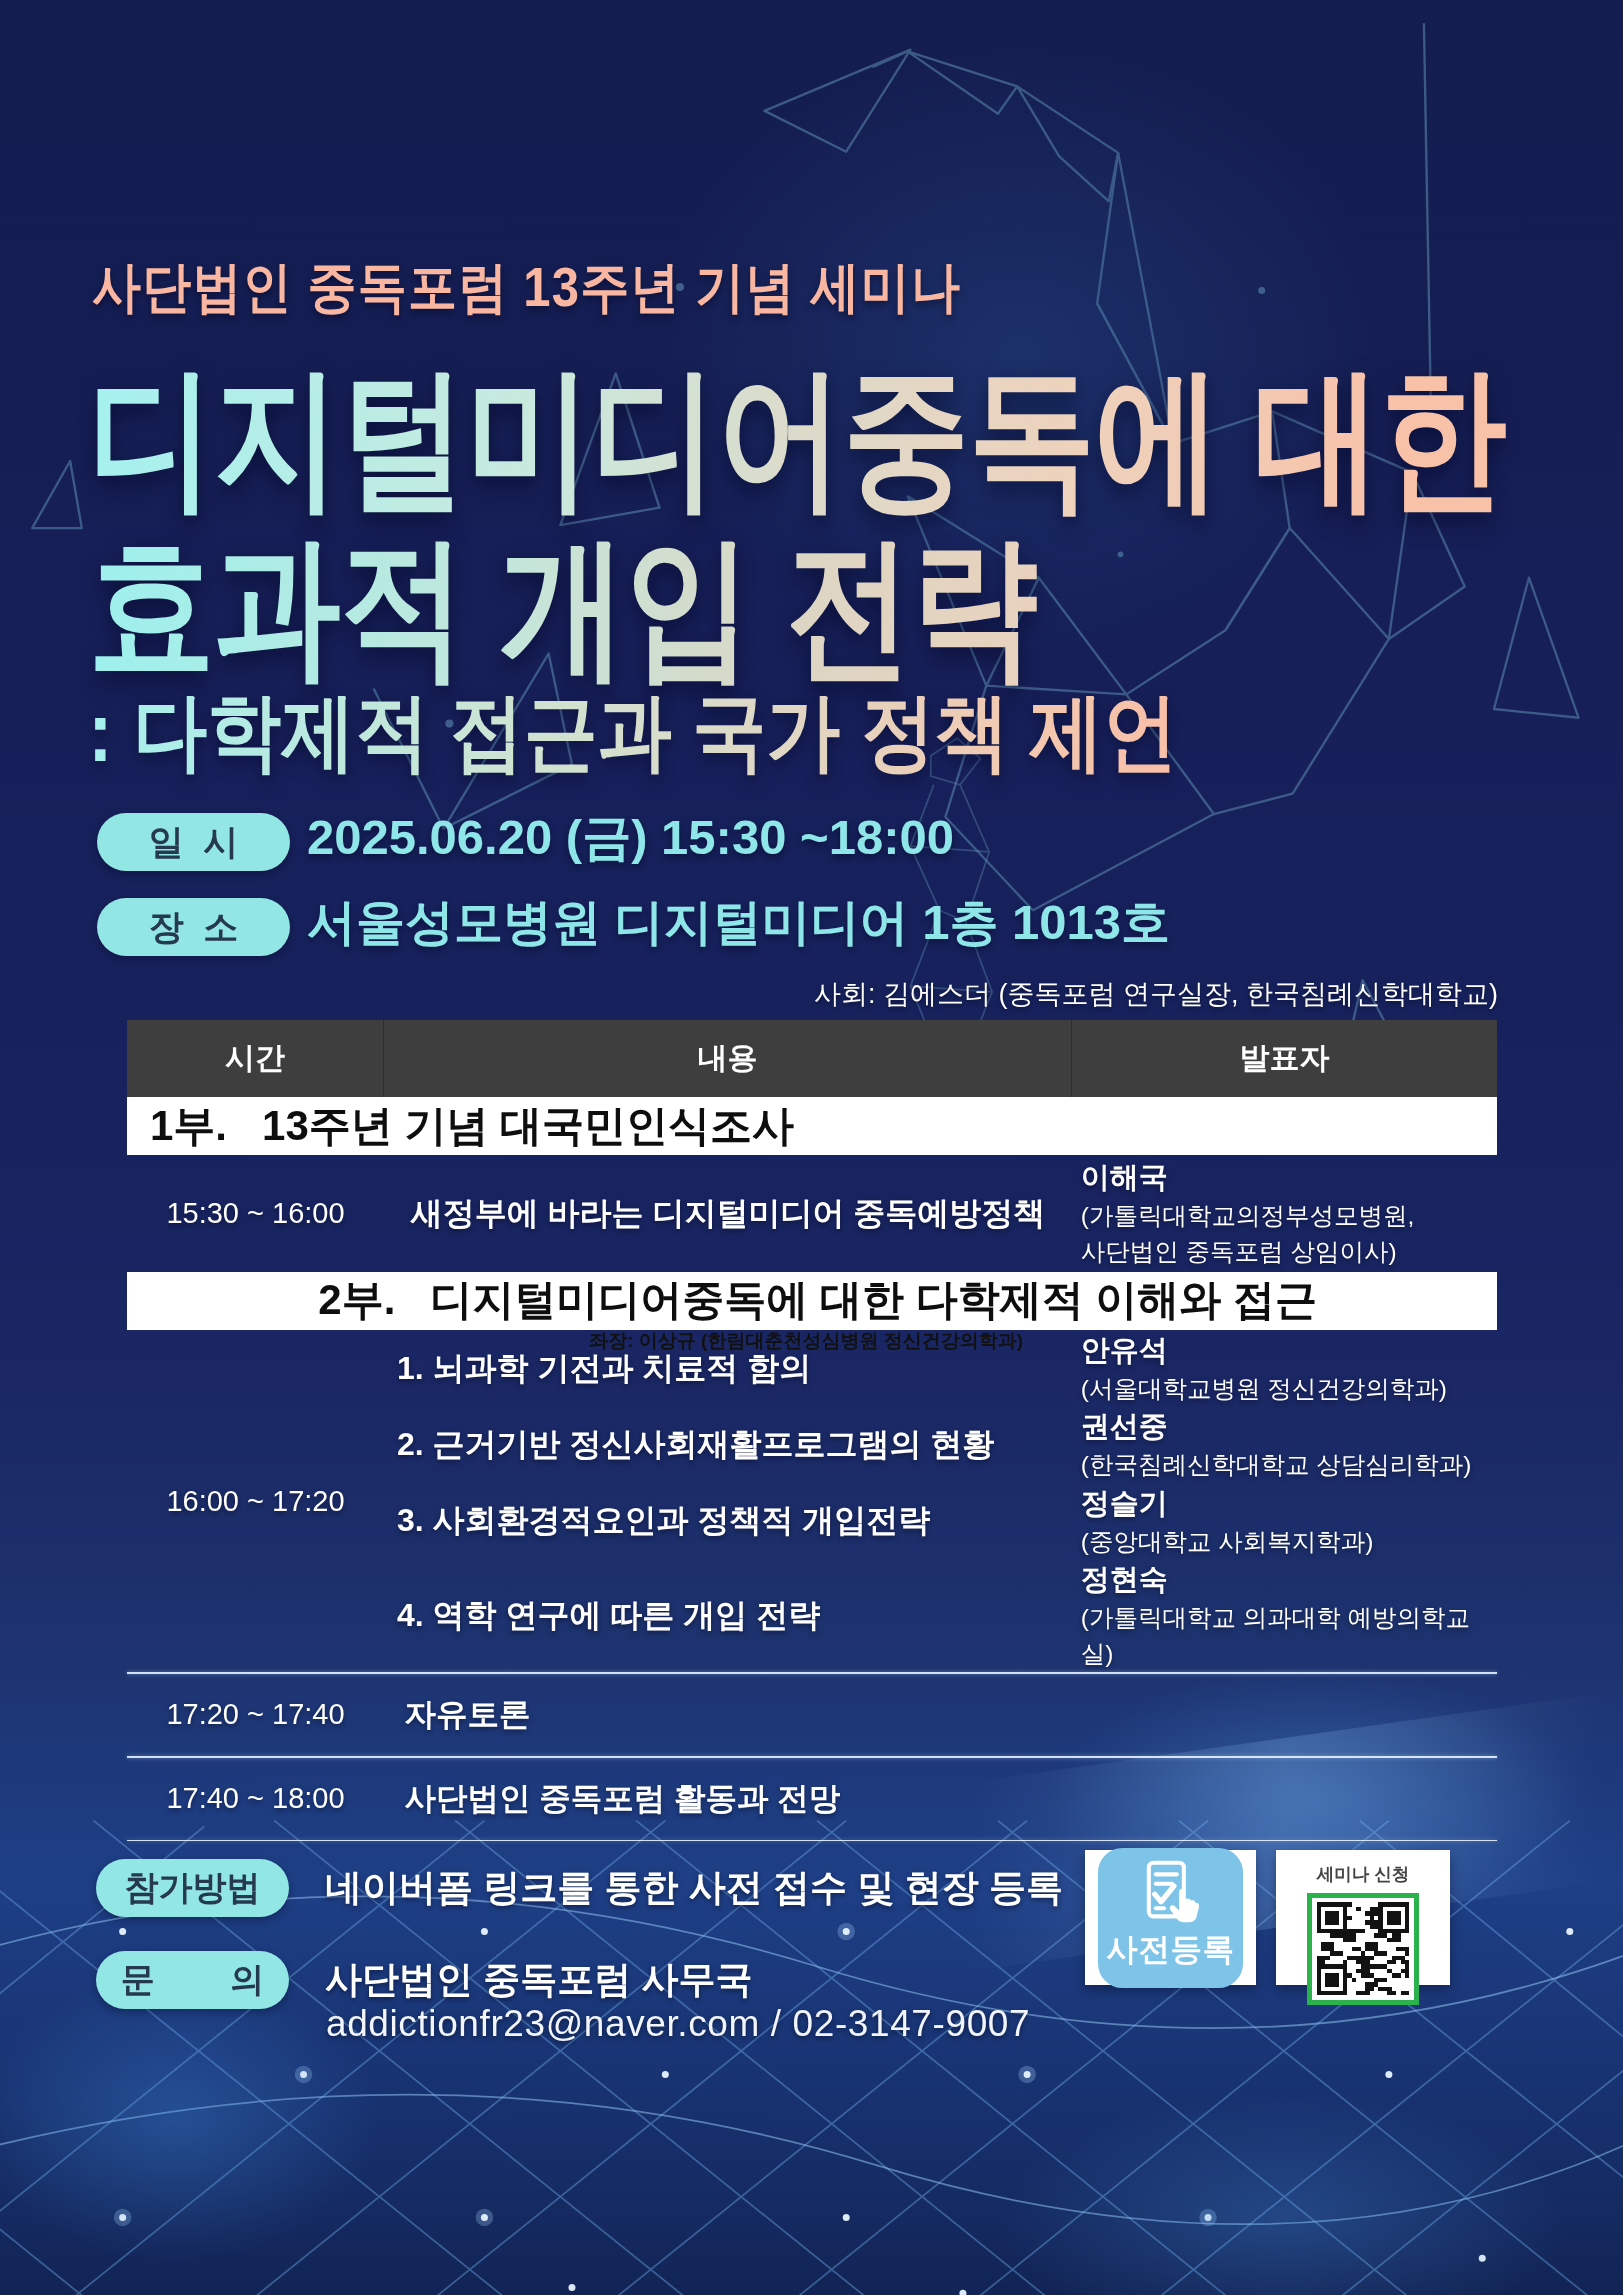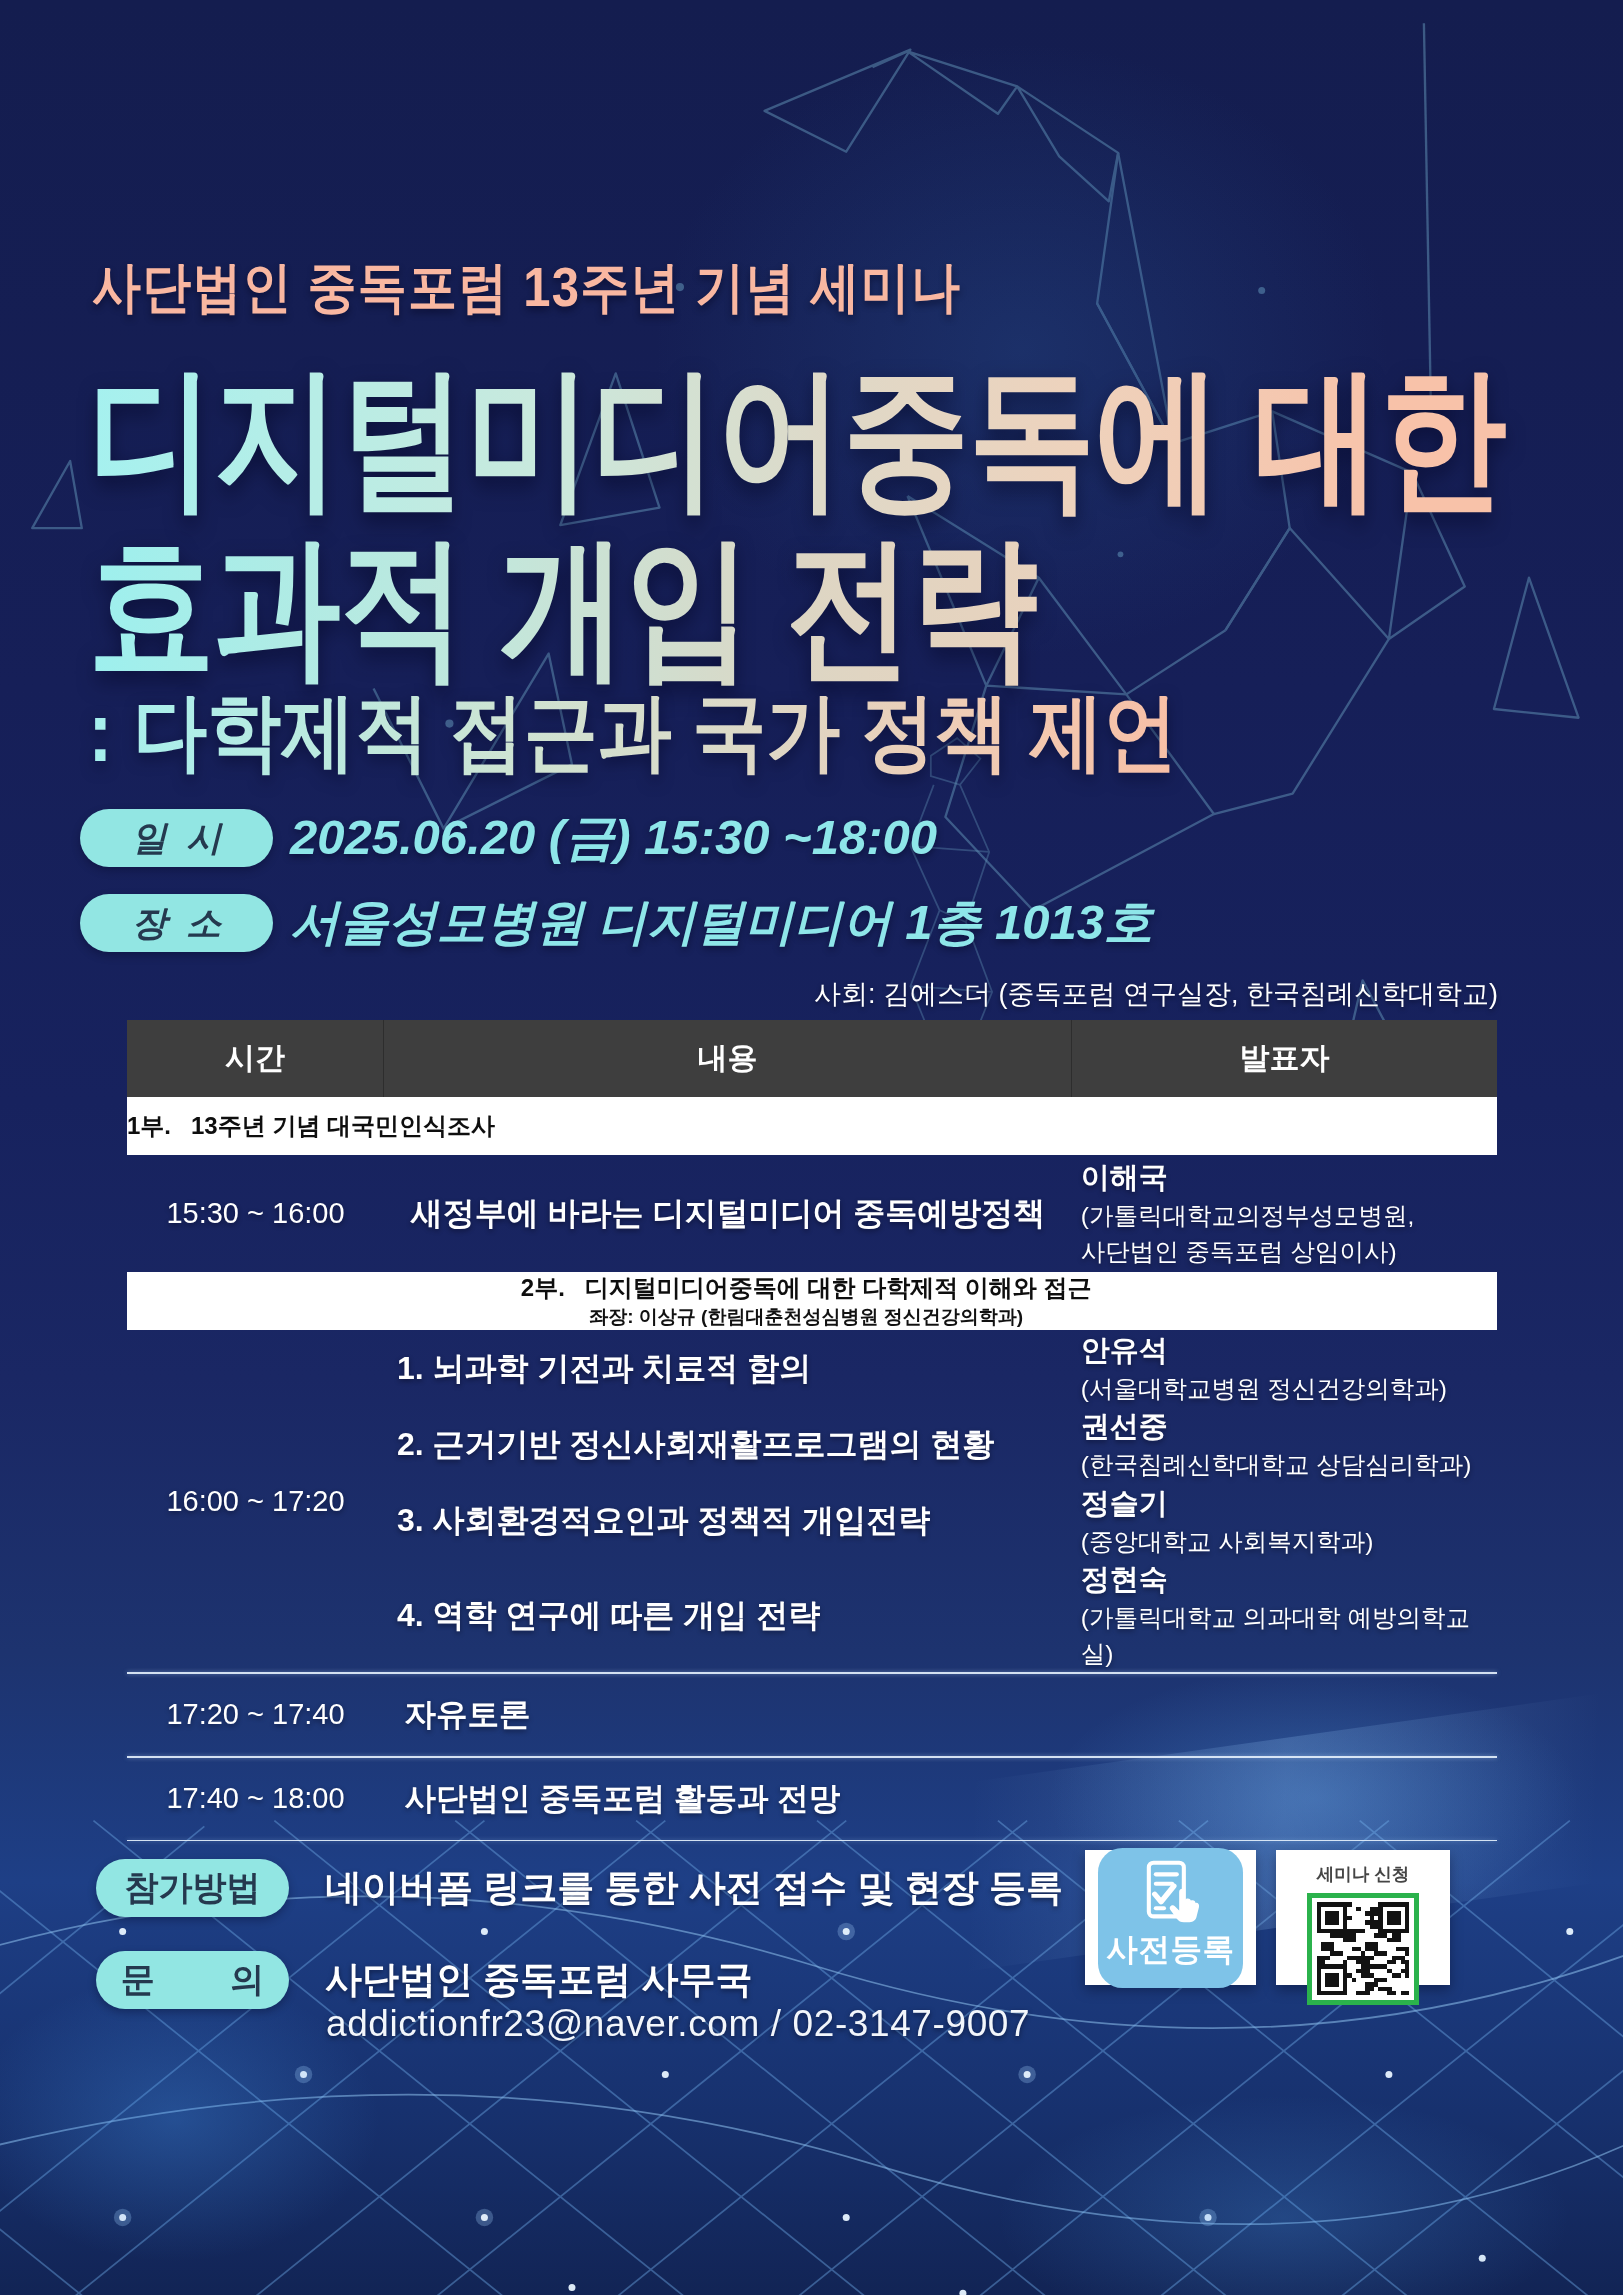--- a/index.html
+++ b/index.html
@@ -29,42 +29,42 @@
   }
   .t1{top:336px;background-image:linear-gradient(90deg,#a5f1ef 0%,#c9e9dd 32%,#ded9c8 52%,#eed2bc 70%,#f8c2a9 92%);}
   .t2{top:505px;background-image:linear-gradient(90deg,#9df0ee 0%,#c4e6da 45%,#ddd6c4 75%,#e8d2bd 100%);}
   .subtitle{
     position:absolute;left:88px;top:676px;font-size:74px;font-weight:800;white-space:nowrap;
     transform:scaleY(1.15);transform-origin:top left;
     -webkit-background-clip:text;background-clip:text;color:transparent;
     background-image:linear-gradient(90deg,#a5f0ee 0%,#cfe3d2 40%,#ded8c6 62%,#f2c9b1 85%,#f8bfa6 100%);
     filter:drop-shadow(0 4.7px 7px rgba(0,0,25,.5));
   }
-  .info{position:absolute;left:80px;display:flex;align-items:center;font-style:italic;}
+  .info{position:absolute;left:97px;display:flex;align-items:flex-end;}
   .info-1{top:805px;}
   .info-2{top:890px;}
   .badge{
     display:flex;align-items:center;justify-content:center;
     width:193px;height:58px;border-radius:29px;background:#92e6e3;color:#25394f;
     font-size:35px;font-weight:800;white-space:pre;box-shadow:0 3.5px 8.2px rgba(0,0,25,.3);
     flex:0 0 auto;
   }
   .info-value{margin-left:17px;font-size:49px;font-weight:800;color:#8ee6e9;white-space:nowrap;text-shadow:0 2.9px 7px rgba(0,0,25,.45);}
   .moderator{position:absolute;right:125px;top:976px;font-size:27px;font-weight:500;color:#ffffff;white-space:nowrap;text-shadow:0 1.8px 4.7px rgba(0,0,15,.5);}
 
   .schedule{position:absolute;left:127px;top:1020px;width:1370px;color:#fff;}
   .thead{display:flex;height:77px;background:#3e3e3e;}
   .th{display:flex;align-items:center;justify-content:center;font-size:30px;font-weight:600;color:#fff;box-sizing:border-box;}
   .th-time{width:257px;border-right:1.8px solid #2d2d2d;}
   .th-topic{width:688px;border-right:1.8px solid #2d2d2d;}
   .th-presenter{width:425px;}
   .row{display:flex;align-items:center;box-sizing:border-box;}
   .row.white{background:#ffffff;color:#0e0e0e;}
   .part-row{height:58px;}
-  .part-title{font-size:24px;font-weight:700;white-space:pre;}
+  .part-title{font-size:42px;font-weight:700;white-space:pre;padding-left:23px;}
   .part2{justify-content:space-between;padding-right:11.7px;flex-direction:column;}
   .chair{font-size:19px;font-weight:600;white-space:nowrap;color:#111;}
   .session{height:117px;}
   .cell{box-sizing:border-box;}
   .cell.time{width:257px;display:flex;align-items:center;justify-content:center;font-size:29px;font-weight:500;text-shadow:0 1.8px 5.3px rgba(0,0,15,.45);}
   .cell.topic{width:688px;display:flex;align-items:center;font-size:32px;font-weight:700;text-shadow:0 1.8px 5.3px rgba(0,0,15,.45);}
   .cell.topic.center{justify-content:center;}
   .cell.presenter{width:425px;display:flex;flex-direction:column;justify-content:center;padding-left:8.8px;}
   .p-name{font-size:29px;font-weight:600;text-shadow:0 1.8px 5.3px rgba(0,0,15,.45);}
   .p-affil{font-size:24.5px;font-weight:400;line-height:1.45;white-space:pre-line;text-shadow:0 1.8px 5.3px rgba(0,0,15,.45);}

